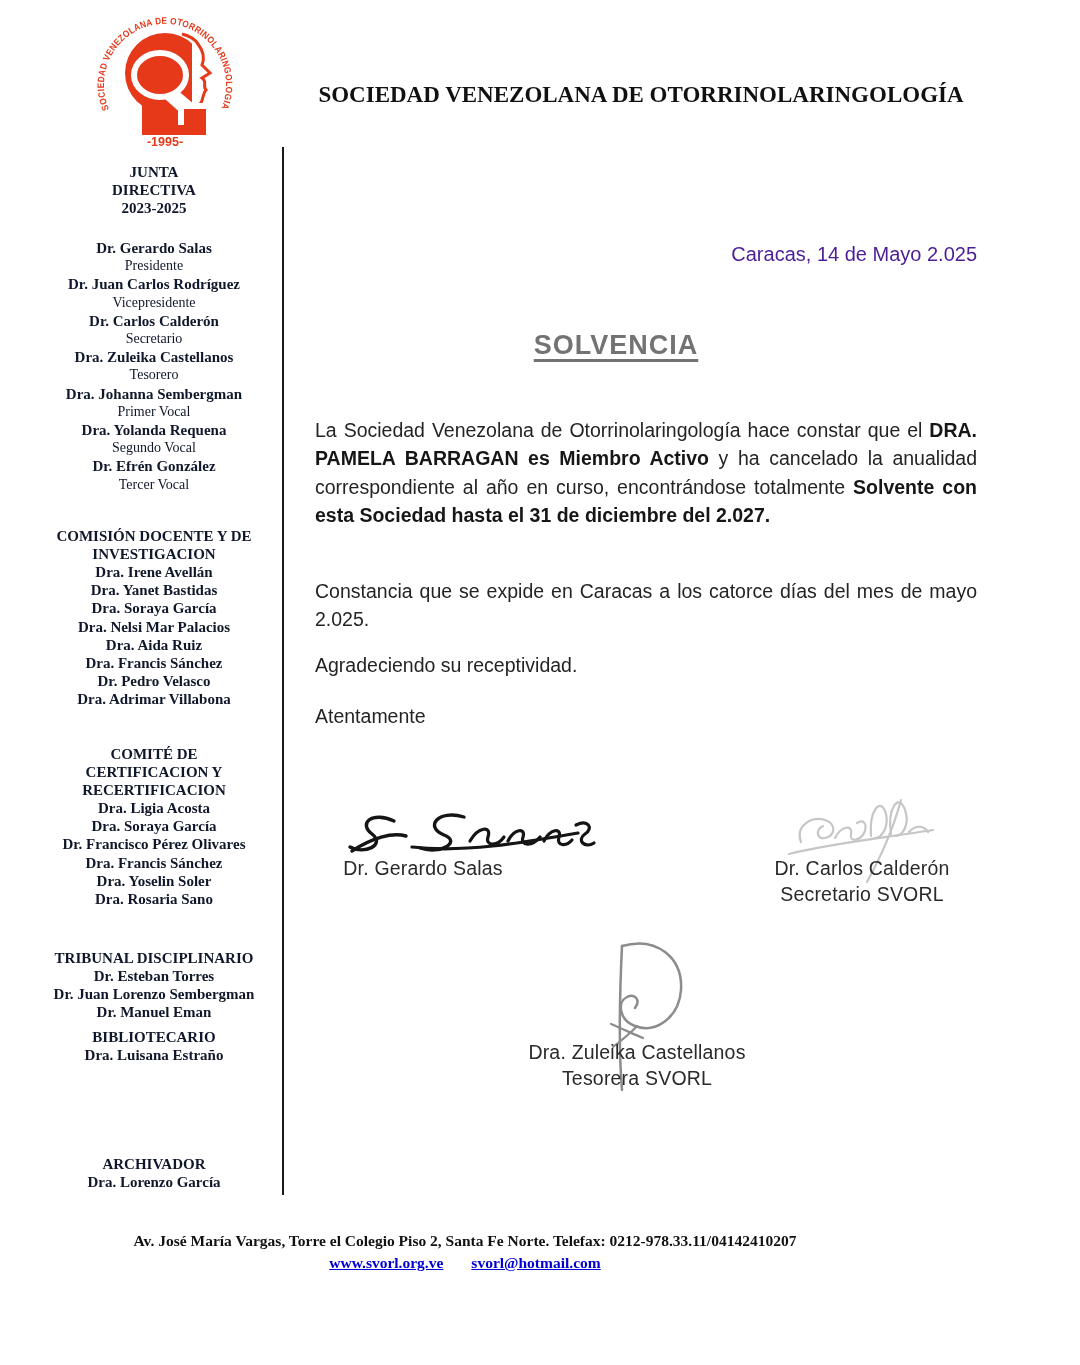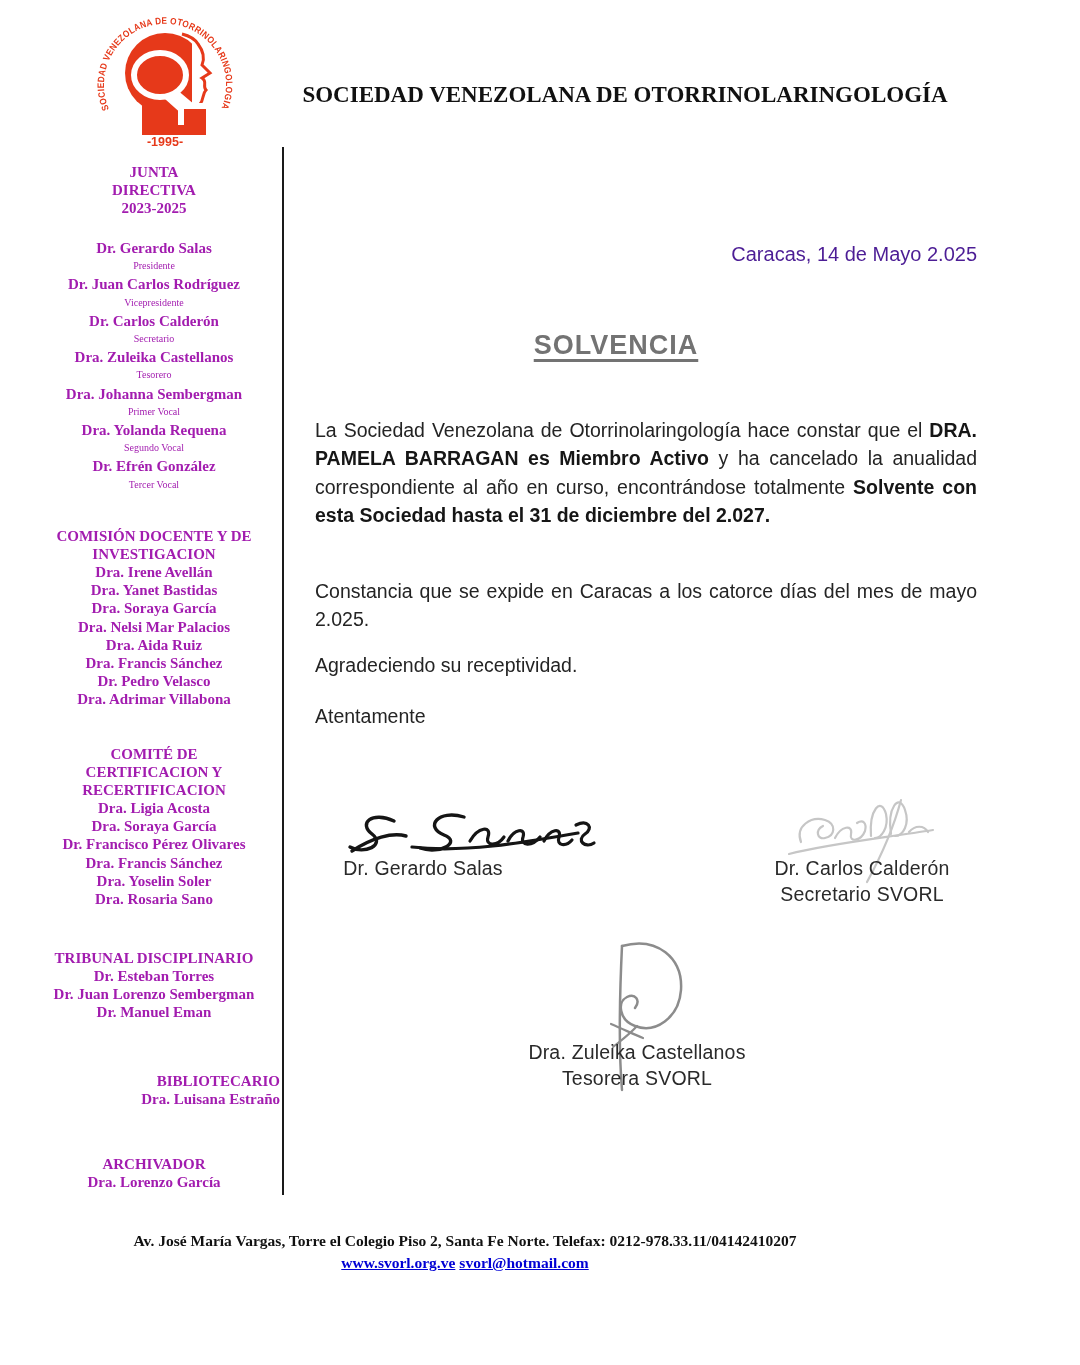--- a/index.html
+++ b/index.html
@@ -7,39 +7,39 @@
     position:relative;
     width:1080px;height:1365px;
     background:#ffffff;
     overflow:hidden;
     font-family:"Liberation Sans","DejaVu Sans",sans-serif;
     color:#1c1c1c;
     margin:0 auto;
   }
   
   .org-title{
-    position:absolute;left:278px;top:80px;width:694px;
+    position:absolute;left:294px;top:80px;width:694px;
     text-align:center;
     font-family:"Liberation Serif","DejaVu Serif",serif;
     font-weight:bold;font-size:23px;line-height:30px;
     color:#111;
   }
   .logo{position:absolute;left:72px;top:12px;width:186px;height:140px;}
   .logo-red{fill:var(--accent);}
   .logo-stroke-red{stroke:var(--accent);fill:none;}
   .logo-text{fill:var(--accent);font-family:"Liberation Sans","DejaVu Sans",sans-serif;font-weight:bold;}
   .vdivider{position:absolute;left:282px;top:147px;width:2px;height:1048px;background:#1a1a1a;}
   
   .sidebar{position:absolute;left:28px;top:0;width:252px;height:1200px;}
   .sb-section{position:absolute;left:0;width:252px;text-align:center;
-    font-family:"Liberation Serif","DejaVu Serif",serif;color:#a21caf;}
+    font-family:"Liberation Serif","DejaVu Serif",serif;color:#0f172a;}
   .sb-title{font-weight:bold;font-size:15px;line-height:18px;}
   .sb-gap{height:22px;}
   .sb-name{font-weight:bold;font-size:15px;line-height:18.2px;}
-  .sb-role{font-weight:normal;font-size:10px;line-height:18.2px;}
+  .sb-role{font-weight:normal;font-size:14px;line-height:18.2px;}
   .date-line{position:absolute;left:315px;top:243px;width:662px;text-align:right;font-size:20px;color:#4c1d95;}
   .solvencia{position:absolute;left:315px;top:330px;width:662px;padding-right:60px;box-sizing:border-box;
     text-align:center;font-size:27px;font-weight:bold;letter-spacing:1px;color:#737373;}
   .solvencia span{text-decoration:underline;text-decoration-thickness:2.5px;text-underline-offset:5px;}
   .para{position:absolute;left:315px;width:662px;font-size:19.5px;line-height:28.4px;color:#242424;}
   .p1{top:416px;text-align:justify;}
   .p2{top:577px;text-align:justify;}
   .p3{top:651px;}
   .p4{top:702px;}
   .para b{font-weight:bold;color:#161616;}
@@ -51,21 +51,21 @@
   .sig-gray path{stroke:#8c8c8c;}
   .sig-block{position:absolute;text-align:center;font-size:19.5px;line-height:25.5px;color:#2a2a2a;letter-spacing:.2px;}
   .sig-block .sig-name{white-space:nowrap;}
   .blk1{left:303px;top:856px;width:240px;}
   .blk2{left:742px;top:856px;width:240px;}
   .blk3{left:516px;top:1040px;width:242px;}
   
   .footer{position:absolute;left:0;top:1230px;width:930px;text-align:center;
     font-family:"Liberation Serif","DejaVu Serif",serif;font-weight:bold;font-size:15.5px;line-height:21px;color:#111;}
   .footer-links{margin-top:1px;}
-  .footer-links a{color:var(--link);text-decoration:underline;margin:0 2px;cursor:pointer;}
+  .footer-links a{color:var(--link);text-decoration:underline;margin:0 14px;cursor:pointer;}
 </style>
 </head>
 <body>
 
 <div class="page">
 
   <svg class="logo" viewBox="0 0 186 138" xmlns="http://www.w3.org/2000/svg" xmlns:xlink="http://www.w3.org/1999/xlink">
     <defs>
       <path id="lc" d="M 37,96 A 61,61 0 1 1 149,96"></path>
     </defs>
@@ -138,21 +138,21 @@
         <div class="sb-name">Dra. Francis Sánchez</div>
         <div class="sb-name">Dra. Yoselin Soler</div>
         <div class="sb-name">Dra. Rosaria Sano</div>
       </div>
       <div class="sb-section" style="top: 949px;">
         <div class="sb-title">TRIBUNAL DISCIPLINARIO</div>
         <div class="sb-name">Dr. Esteban Torres</div>
         <div class="sb-name">Dr. Juan Lorenzo Sembergman</div>
         <div class="sb-name">Dr. Manuel Eman</div>
       </div>
-      <div class="sb-section" style="top: 1072px; text-align: right;">
+      <div class="sb-section" style="top: 1028px;">
         <div class="sb-title">BIBLIOTECARIO</div>
         <div class="sb-name">Dra. Luisana Estraño</div>
       </div>
       <div class="sb-section" style="top: 1155px;">
         <div class="sb-title">ARCHIVADOR</div>
         <div class="sb-name">Dra. Lorenzo García</div>
       </div>
     </div>
 
   <div class="date-line">Caracas, 14 de Mayo 2.025</div>

